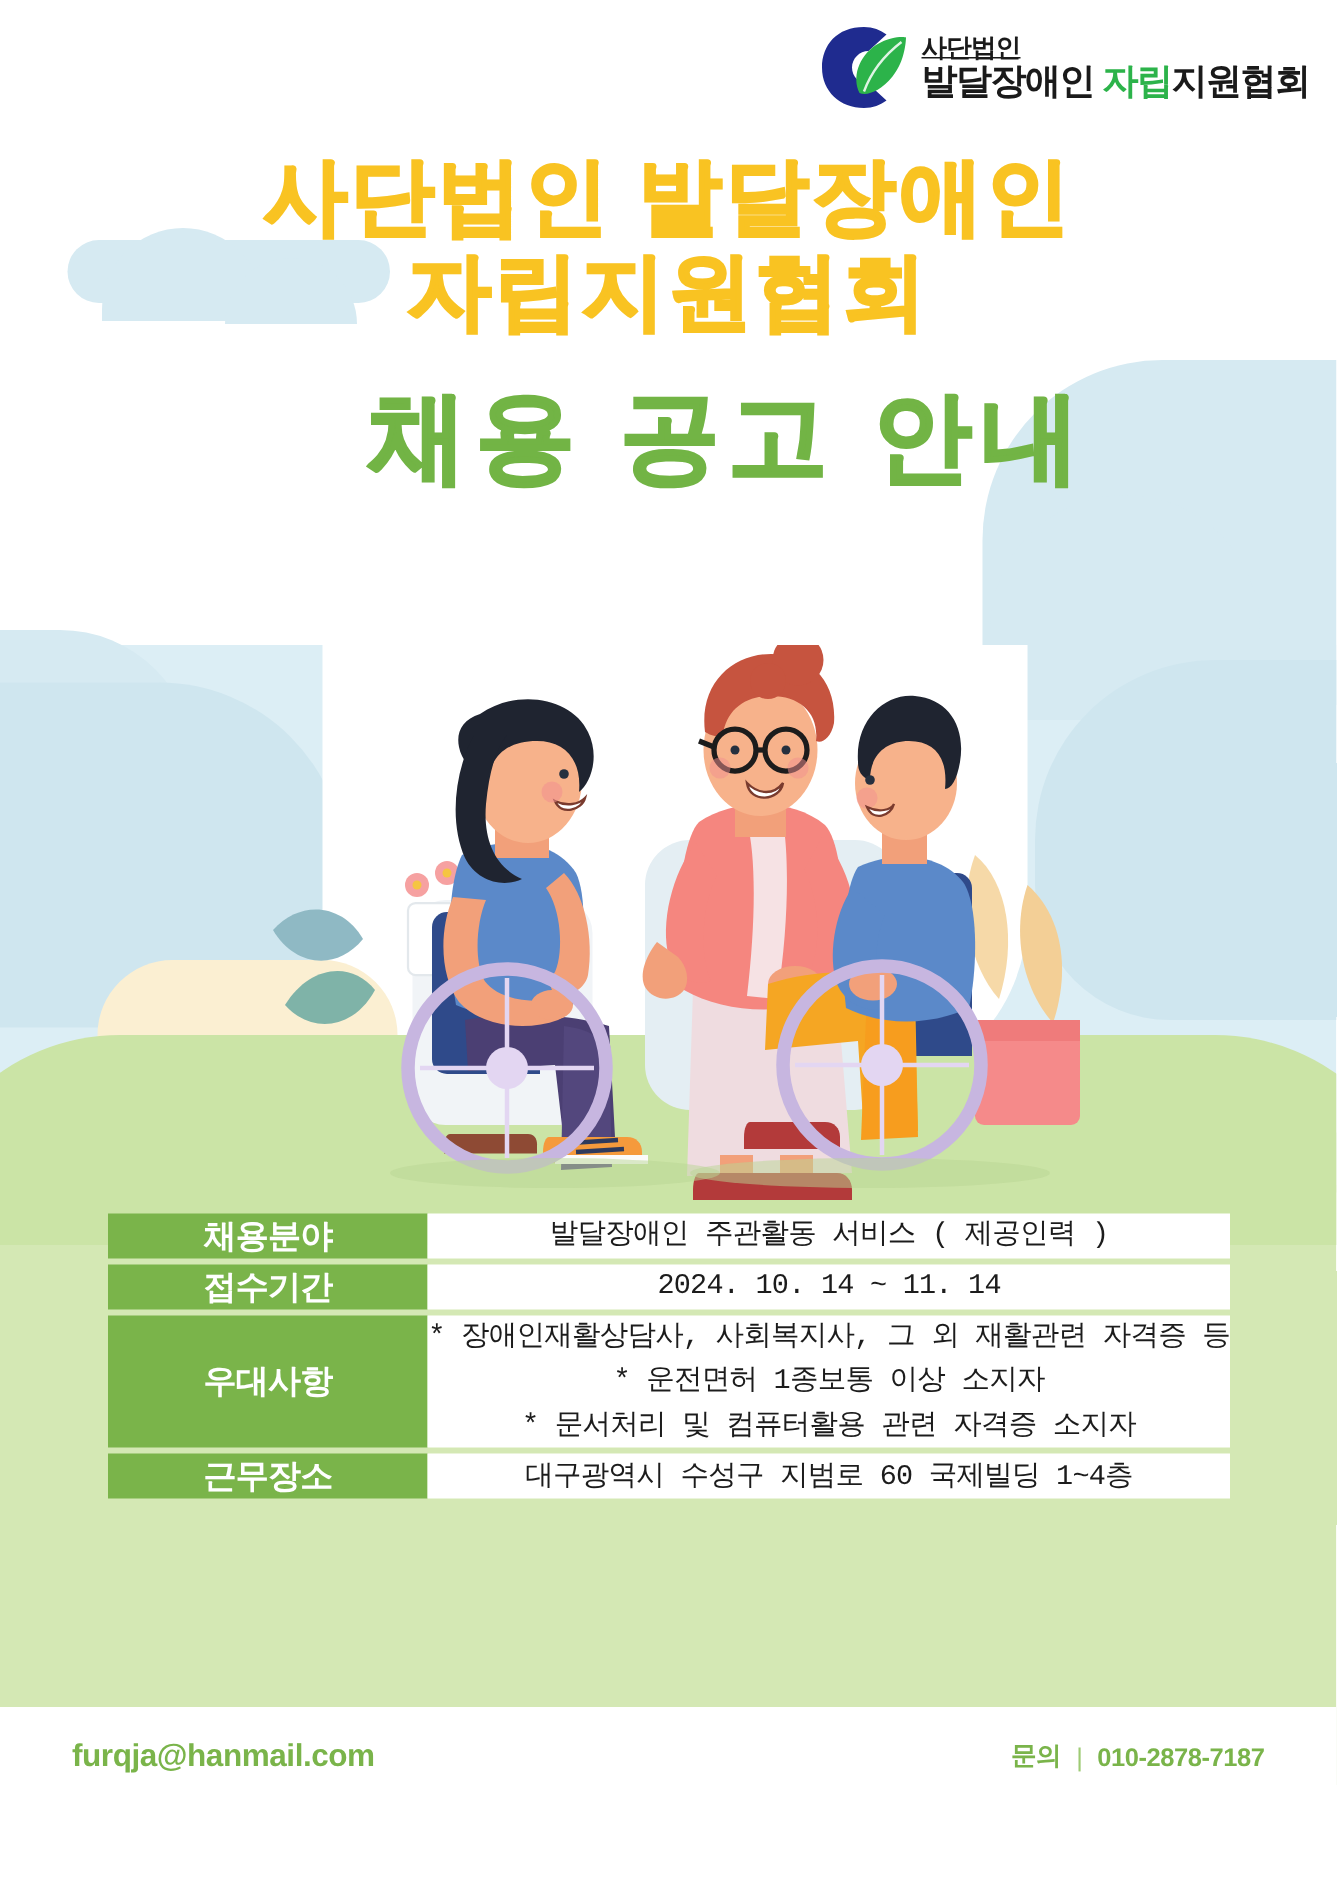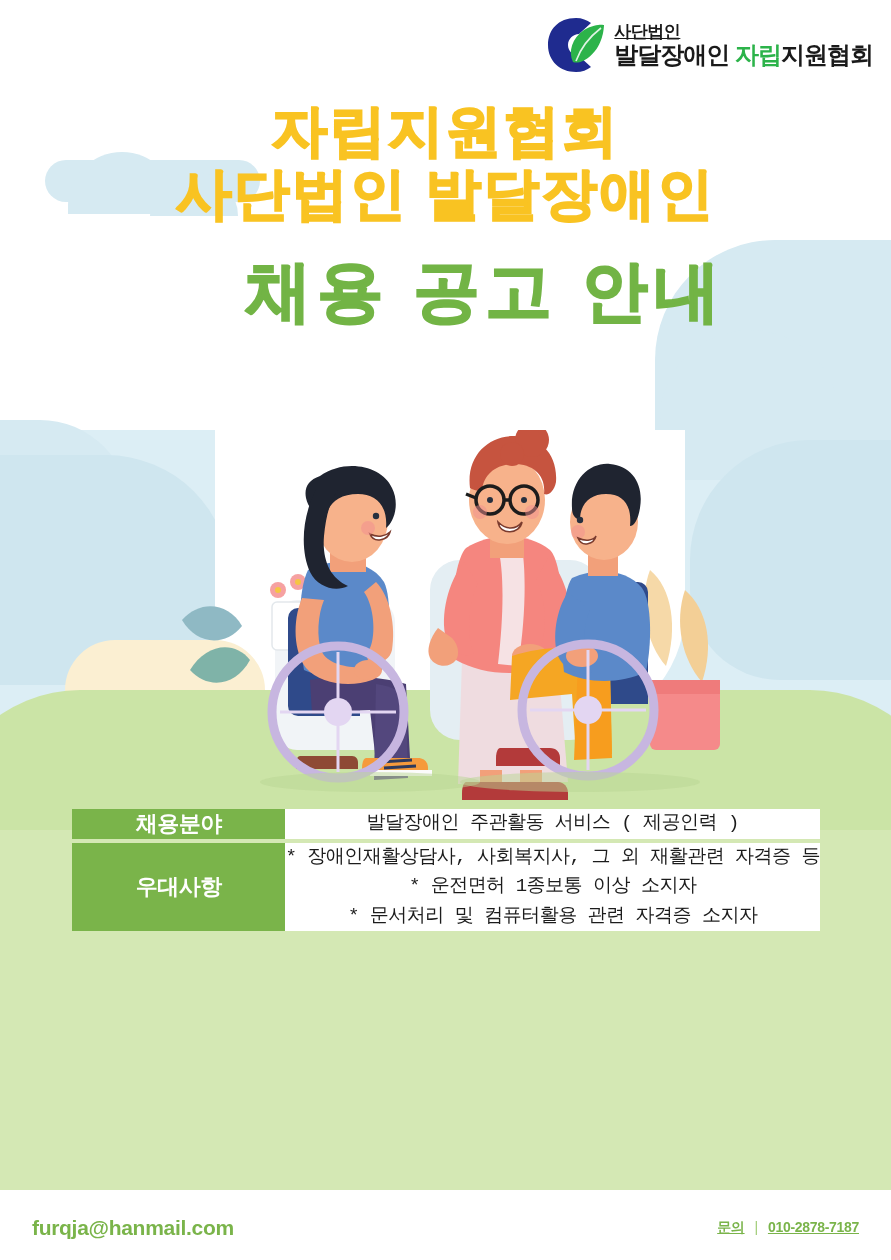--- a/index.html
+++ b/index.html
@@ -226,44 +226,43 @@
     text-align: center;
     letter-spacing: -0.5px;
     padding: 14px 10px;
     line-height: 1.55;
   }
   .cell-value .vline { display: block; white-space: nowrap; font-family: Liberation Mono, monospace; }
 
   
   .footer {
     position: absolute;
-    left: 0; top: 1195px;
+    left: 0; top: 1138px;
     width: 891px; height: 65px;
     display: flex;
     align-items: center;
     justify-content: space-between;
-    padding: 0 32px;
+    padding: 0 48px;
     box-sizing: border-box;
     background: #ffffff;
   }
   .footer-email {
     font-size: 21px;
     font-weight: bold;
     color: #7ab44a;
     letter-spacing: -0.3px;
   }
   .footer-contact {
-    font-size: 14px;
+    font-size: 17px;
     font-weight: bold;
     color: #7ab44a;
     letter-spacing: -0.3px;
     display: flex;
-    align-items: flex-start;
+    align-items: flex-end;
     gap: 10px;
-    text-decoration: underline;
   }
   .footer-divider { color: #9ecb74; font-weight: normal; }
 </style>
 </head>
 <body>
 
 <div id="poster">
 
   <div class="bg-white-top"></div>
   <div class="bg-sky"></div>
@@ -290,22 +289,22 @@
       <path d="M27 46 C22 36 26 22 38 14 C50 7 58 9 58 9 C58 9 58 24 49 35 C41 45 32 48 27 46 Z" fill="#2cb34a"></path>
       <path d="M30 45 C34 34 42 22 55 12" stroke="#ffffff" stroke-width="1.6" fill="none" opacity="0.85"></path>
     </svg>
     <div class="logo-text">
       <div class="logo-line1">사단법인</div>
       <div class="logo-line2"><span>발달장애인 </span><span class="logo-green">자립</span><span>지원협회</span></div>
     </div>
   </div>
 
   <div class="title-block">
+    <div class="title-main">사단법인 발달장애인</div>
     <div class="title-main">자립지원협회</div>
-    <div class="title-main">사단법인 발달장애인</div>
   </div>
   <div class="title-sub">채용 공고 안내</div>
 
   <svg class="illustration" viewBox="0 0 560 370">
 
     <g>
       <path d="M2 190 C20 170 48 172 62 196 C44 218 16 214 2 190 Z" fill="#8fb9c4"></path>
       <path d="M10 240 C26 214 54 210 70 230 C56 256 28 260 10 240 Z" fill="#7fb3a8"></path>
     </g>
     <g>
@@ -431,30 +430,42 @@
     <ellipse cx="190" cy="352" rx="110" ry="10" fill="#b9d693" opacity="0.5"></ellipse>
     <ellipse cx="400" cy="352" rx="120" ry="10" fill="#b9d693" opacity="0.5"></ellipse>
   </svg>
 
   <table class="info-table">
     <tbody>
       <tr>
         <td class="cell-label">채용분야</td>
         <td class="cell-value">
           <span class="vline">발달장애인 주관활동 서비스 ( 제공인력 )</span>
+        </td>
+      </tr>
+      <tr>
+        <td class="cell-label">접수기간</td>
+        <td class="cell-value">
+          <span class="vline">2024. 10. 14 ~ 11. 14</span>
         </td>
       </tr>
       <tr>
         <td class="cell-label">우대사항</td>
         <td class="cell-value">
           <span class="vline">* 장애인재활상담사, 사회복지사, 그 외 재활관련 자격증 등</span>
           <span class="vline">* 운전면허 1종보통 이상 소지자</span>
           <span class="vline">* 문서처리 및 컴퓨터활용 관련 자격증 소지자</span>
         </td>
       </tr>
+      <tr>
+        <td class="cell-label">근무장소</td>
+        <td class="cell-value">
+          <span class="vline">대구광역시 수성구 지범로 60 국제빌딩 1~4층</span>
+        </td>
+      </tr>
     </tbody>
   </table>
 
   <div class="footer">
     <div class="footer-email">furqja@hanmail.com</div>
     <div class="footer-contact">
       <span>문의</span>
       <span class="footer-divider">|</span>
       <span>010-2878-7187</span>
     </div>

